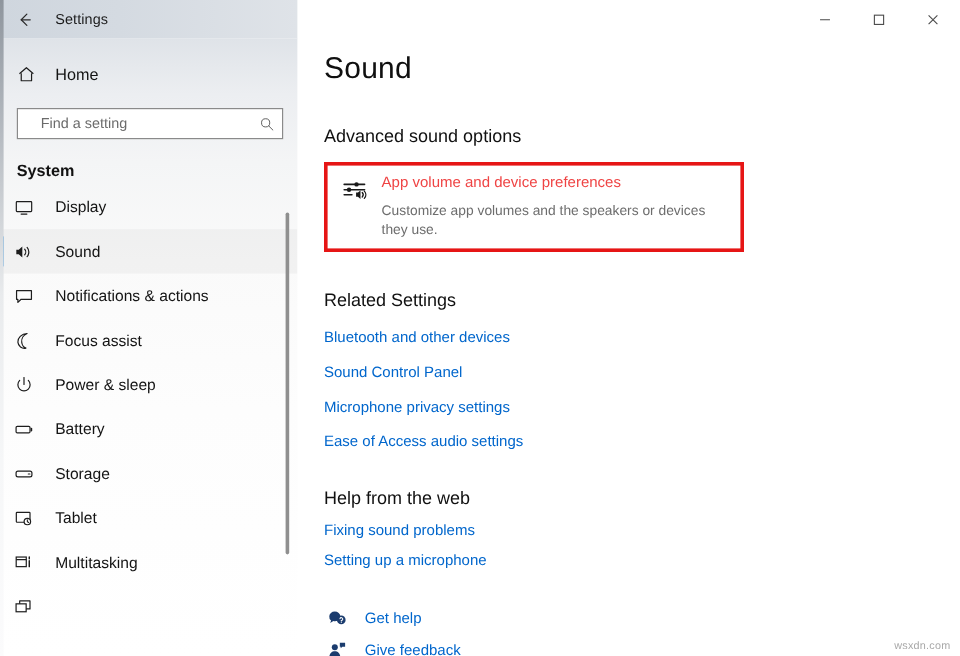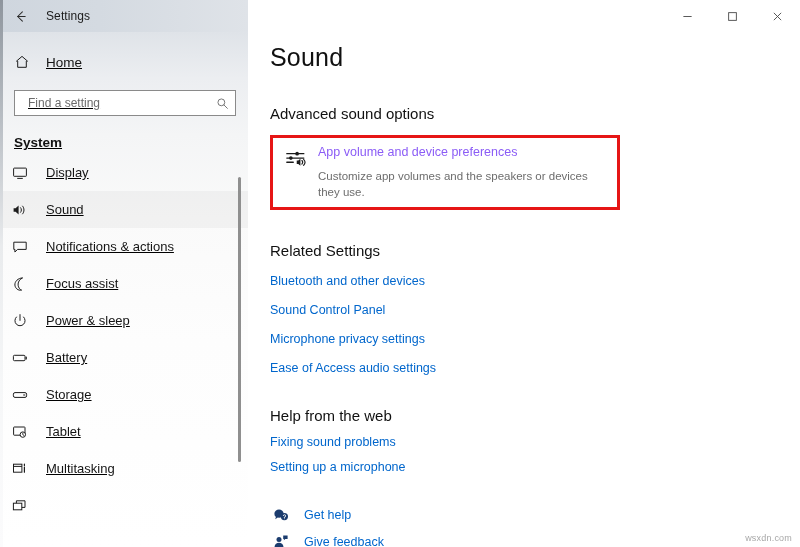--- a/index.html
+++ b/index.html
@@ -73,40 +73,39 @@
   }
 
   
   .sidebar {
     position: absolute;
     top: 32px; left: 0;
     width: 248px;
     height: 515px;
     background: linear-gradient(180deg,#dfe3e8 0%, #eceef1 9%, #f4f5f6 20%, #fafafa 36%, #fdfdfd 60%, #ffffff 100%);
     overflow: hidden;
-    text-decoration: underline;
   }
   .home-row {
     display: flex;
     align-items: center;
     height: 36px;
     padding-left: 14px;
     margin-top: 12px;
   }
   .home-row .ico { width: 26px; display:flex; align-items:center; color:#1c1c1c; }
   .home-row .lbl { font-size: 13.5px; color:#141414; margin-left: 6px; }
 
   .searchbox {
     margin: 10px 12px 0 14px;
     height: 26px;
     border: 1px solid #8a8a8a;
     background: #ffffff;
     display: flex;
     align-items: center;
-    padding: 0 6px 0 13px;
+    padding: 0 6px 0 19px;
   }
   .searchbox input {
     flex: 1;
     border: none;
     outline: none;
     font-size: 12px;
     font-family: "Liberation Sans", sans-serif;
     color: #1a1a1a;
     background: transparent;
   }
@@ -207,21 +206,21 @@
   .hb-icon {
     width: 26px;
     margin-top: 4px;
     display: flex;
     align-items: flex-start;
     justify-content: center;
     color: #1a1a1a;
     flex: 0 0 26px;
   }
   .hb-text { margin-left: 9px; }
-  .hb-title { font-size: 12.5px; color: #8b5cf6; line-height: 16px; }
+  .hb-title { font-size: 12.5px; color: #ef4444; line-height: 16px; }
   .hb-sub { font-size: 11.5px; color: #6d6d6d; line-height: 16px; margin-top: 8px; }
 
   .link {
     display: block;
     font-size: 12.5px;
     color: #0066cc;
     text-decoration: none;
     margin-top: 15px;
     width: fit-content;
   }

